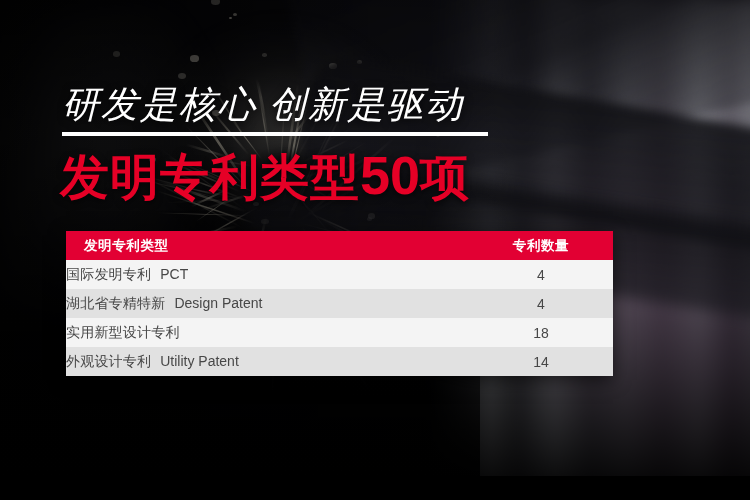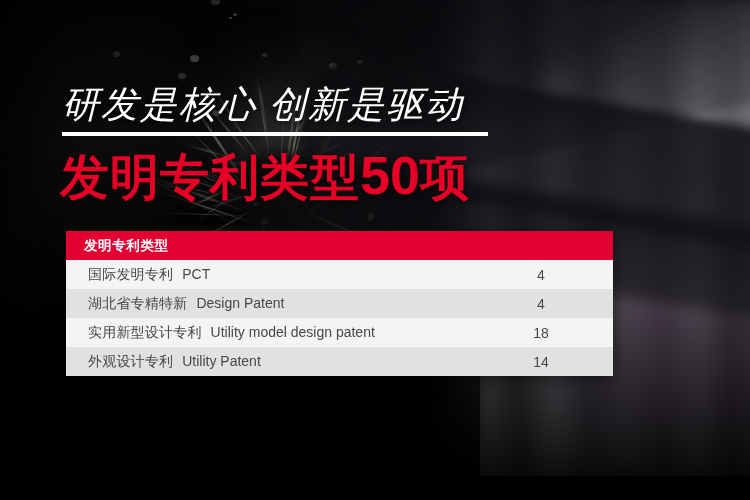--- a/index.html
+++ b/index.html
@@ -177,21 +177,21 @@
 
   .ptable-row {
     display:flex; align-items:center;
     height:29px;
     font-size:14px;
     color:#474747;
   }
   .ptable-row.odd  { background:#F4F4F4; }
   .ptable-row.even { background:#E1E1E1; }
   .ptable-row .c-type {
-    flex:1; padding-left:22px;
+    flex:1; 
     white-space:nowrap;
     display:flex; align-items:baseline;
   }
   .ptable-row .c-type .cn { letter-spacing:0.2px; }
   .ptable-row .c-type .en { margin-left:9px; }
   .ptable-row .c-count {
     width:140px; text-align:center; padding-right:4px;
     font-size:14px;
   }
 
@@ -334,20 +334,21 @@
     <div class="rule"></div>
 
     <div class="headline-2">
       <span>发明专利类型</span><span class="num">50</span><span>项</span>
     </div>
 
     <div class="patent-table">
 
       <div class="ptable-head">
         <div class="c-type">发明专利类型</div>
+        <div class="c-count">专利数量</div>
       </div>
 
       <div class="ptable-row odd">
         <div class="c-type">
           <span class="cn">国际发明专利</span>
           <span class="en">PCT</span>
         </div>
         <div class="c-count">4</div>
       </div>
 
@@ -355,21 +356,20 @@
         <div class="c-type">
           <span class="cn">湖北省专精特新</span>
           <span class="en">Design Patent</span>
         </div>
         <div class="c-count">4</div>
       </div>
 
       <div class="ptable-row odd">
         <div class="c-type">
           <span class="cn">实用新型设计专利</span>
-          <span class="en">Utility model design patent</span>
         </div>
         <div class="c-count">18</div>
       </div>
 
       <div class="ptable-row even">
         <div class="c-type">
           <span class="cn">外观设计专利</span>
           <span class="en">Utility Patent</span>
         </div>
         <div class="c-count">14</div>

